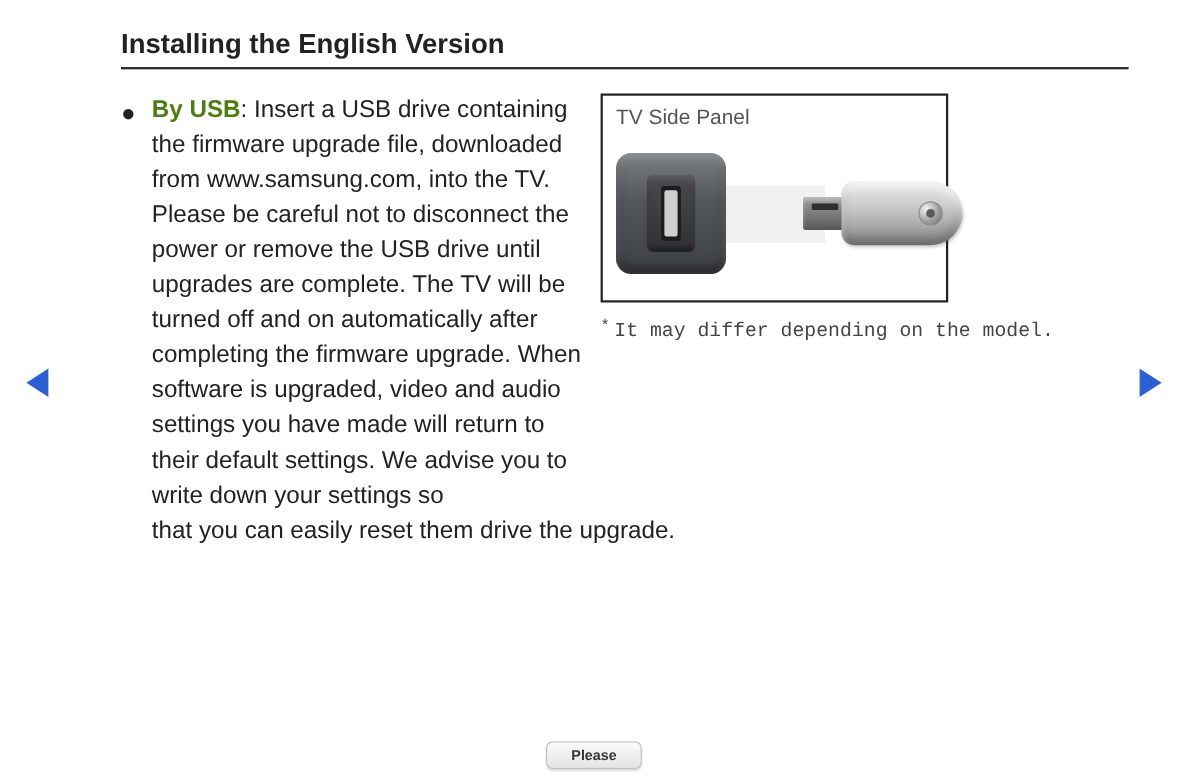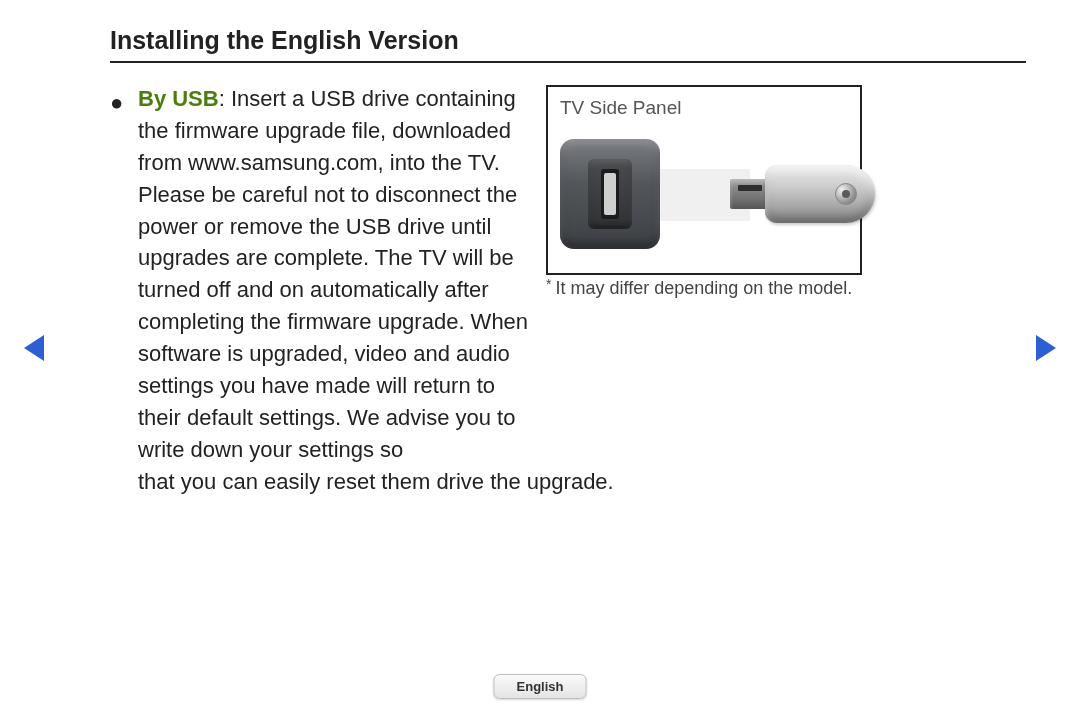--- a/index.html
+++ b/index.html
@@ -166,21 +166,22 @@
     position:absolute;
     left:50%; top:50%;
     transform:translate(-50%,-50%);
     width:8px; height:8px;
     background:#5b5b5b;
     border-radius:50%;
   }
   .footnote {
     font-size: 18px;
     color: #444;
-    margin-top: 3px;
+    margin-top: 16px;
+    font-family: Liberation Mono, monospace;
   }
   .footnote-star { vertical-align: top; font-size: 14px; margin-right:4px; position:relative; top:-2px;}
   
   .nav-left, .nav-right {
     position: absolute;
     top: 335px;
     width: 0; height: 0;
     cursor: pointer;
   }
   .nav-left {
@@ -246,13 +247,13 @@
       </div>
     </div>
   </div>
 
   <div class="full-line">that you can easily reset them drive the upgrade.</div>
 </div>
 
 <div class="nav-left"></div>
 <div class="nav-right"></div>
 
-<div class="lang-tab">English</div>
+<div class="lang-tab">Please</div>
 
 </body></html>

